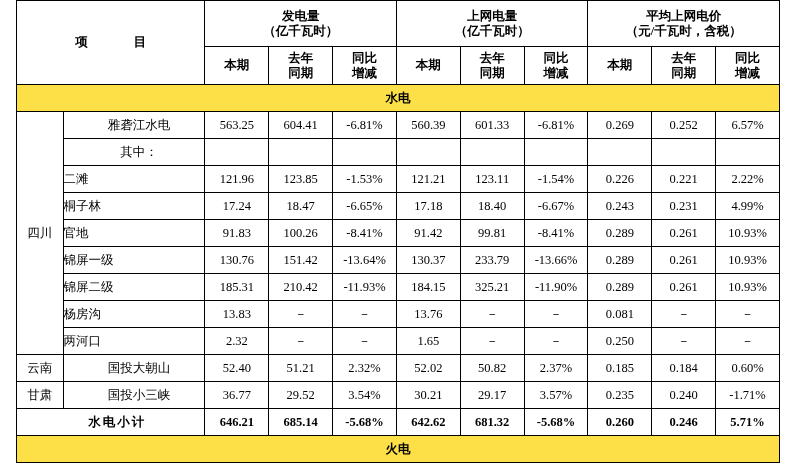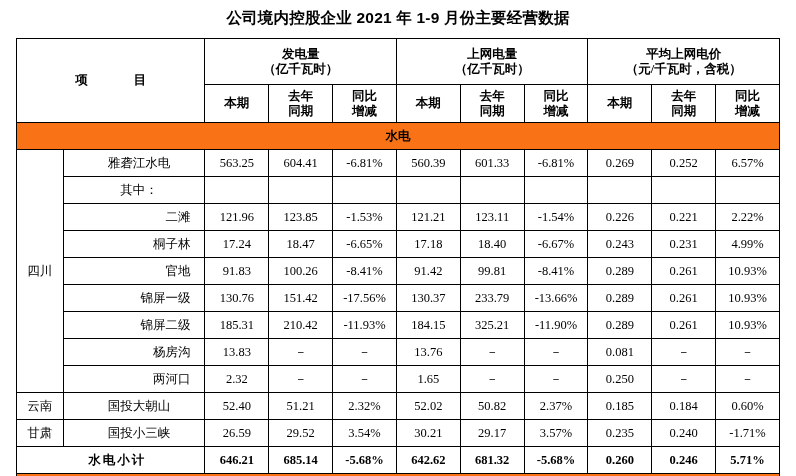--- a/index.html
+++ b/index.html
@@ -63,53 +63,52 @@
     font-size: 13.5px;
     letter-spacing: 7px;
     text-indent: 7px;
   }
   .section-row td {
     text-align: left;
     font-family: "Liberation Sans", sans-serif;
     font-weight: bold;
     font-size: 12.5px;
     padding-left: 6px;
-    background: #f97316;
+    background: #fde047;
     height: 22px;
   }
   .prov {
     font-size: 12.5px;
     font-family: "Liberation Serif", serif;
   }
   .name-cell {
     text-align: left;
     padding-left: 8px;
   }
   .name-cell.indent1 { padding-left: 10px; margin-left: 28px; }
-  .name-cell.indent2 { text-align: right; padding-right: 14px; margin-left: 47px; }
+  .name-cell.indent2 { text-align: left; padding-right: 14px; margin-left: 47px; }
   .total-row td {
     font-family: "Liberation Sans", sans-serif;
     font-weight: bold;
   }
   .total-row td.name-cell {
     text-align: center;
     padding-left: 13px;
     letter-spacing: 2px;
   }
   .num { font-family: "Liberation Serif", serif; }
   .col-a { width: 46px; }
   .col-b { width: 140px; }
   .col-n { width: 63px; }
 </style>
 </head>
 <body>
 
 <div class="page">
 
-  <div class="doc-title">公司境内控股企业 2021 年 1-9 月份主要经营数据</div>
 
   <table class="main">
     <colgroup>
       <col class="col-a">
       <col class="col-b">
       <col class="col-n">
         <col class="col-n">
         <col class="col-n">
       <col class="col-n">
         <col class="col-n">
@@ -232,21 +231,21 @@
           <td class="num">99.81</td>
           <td class="num">-8.41%</td>
           <td class="num">0.289</td>
           <td class="num">0.261</td>
           <td class="num">10.93%</td>
         </tr>
         <tr>
           <td class="name-cell indent2">锦屏一级</td>
           <td class="num">130.76</td>
           <td class="num">151.42</td>
-          <td class="num">-17.56%</td>
+          <td class="num">-13.64%</td>
           <td class="num">130.37</td>
           <td class="num">233.79</td>
           <td class="num">-13.66%</td>
           <td class="num">0.289</td>
           <td class="num">0.261</td>
           <td class="num">10.93%</td>
         </tr>
         <tr>
           <td class="name-cell indent2">锦屏二级</td>
           <td class="num">185.31</td>
@@ -292,21 +291,21 @@
           <td class="num">52.02</td>
           <td class="num">50.82</td>
           <td class="num">2.37%</td>
           <td class="num">0.185</td>
           <td class="num">0.184</td>
           <td class="num">0.60%</td>
         </tr>
         <tr>
           <td class="prov">甘肃</td>
           <td class="name-cell indent1">国投小三峡</td>
-          <td class="num">26.59</td>
+          <td class="num">36.77</td>
           <td class="num">29.52</td>
           <td class="num">3.54%</td>
           <td class="num">30.21</td>
           <td class="num">29.17</td>
           <td class="num">3.57%</td>
           <td class="num">0.235</td>
           <td class="num">0.240</td>
           <td class="num">-1.71%</td>
         </tr>
         <tr class="total-row">

